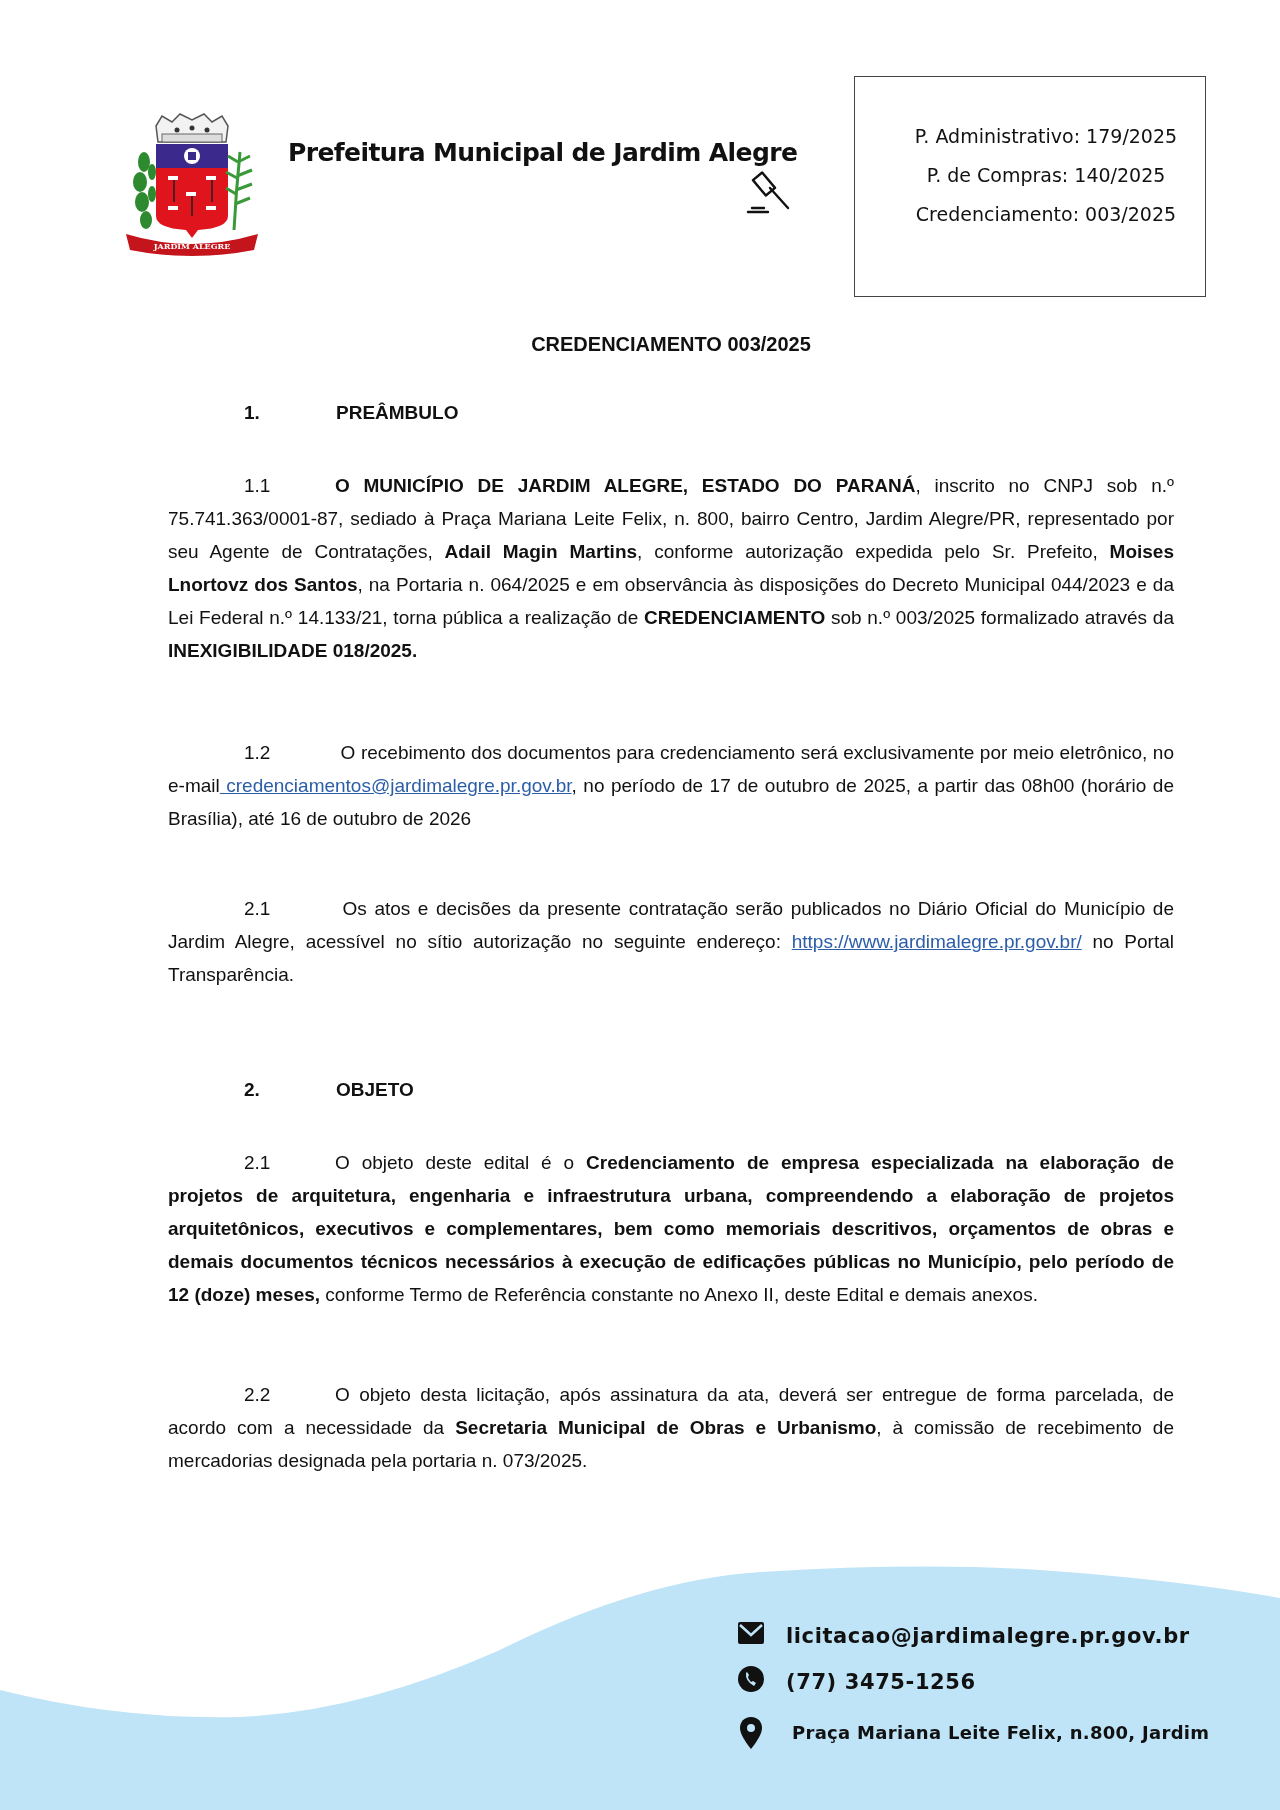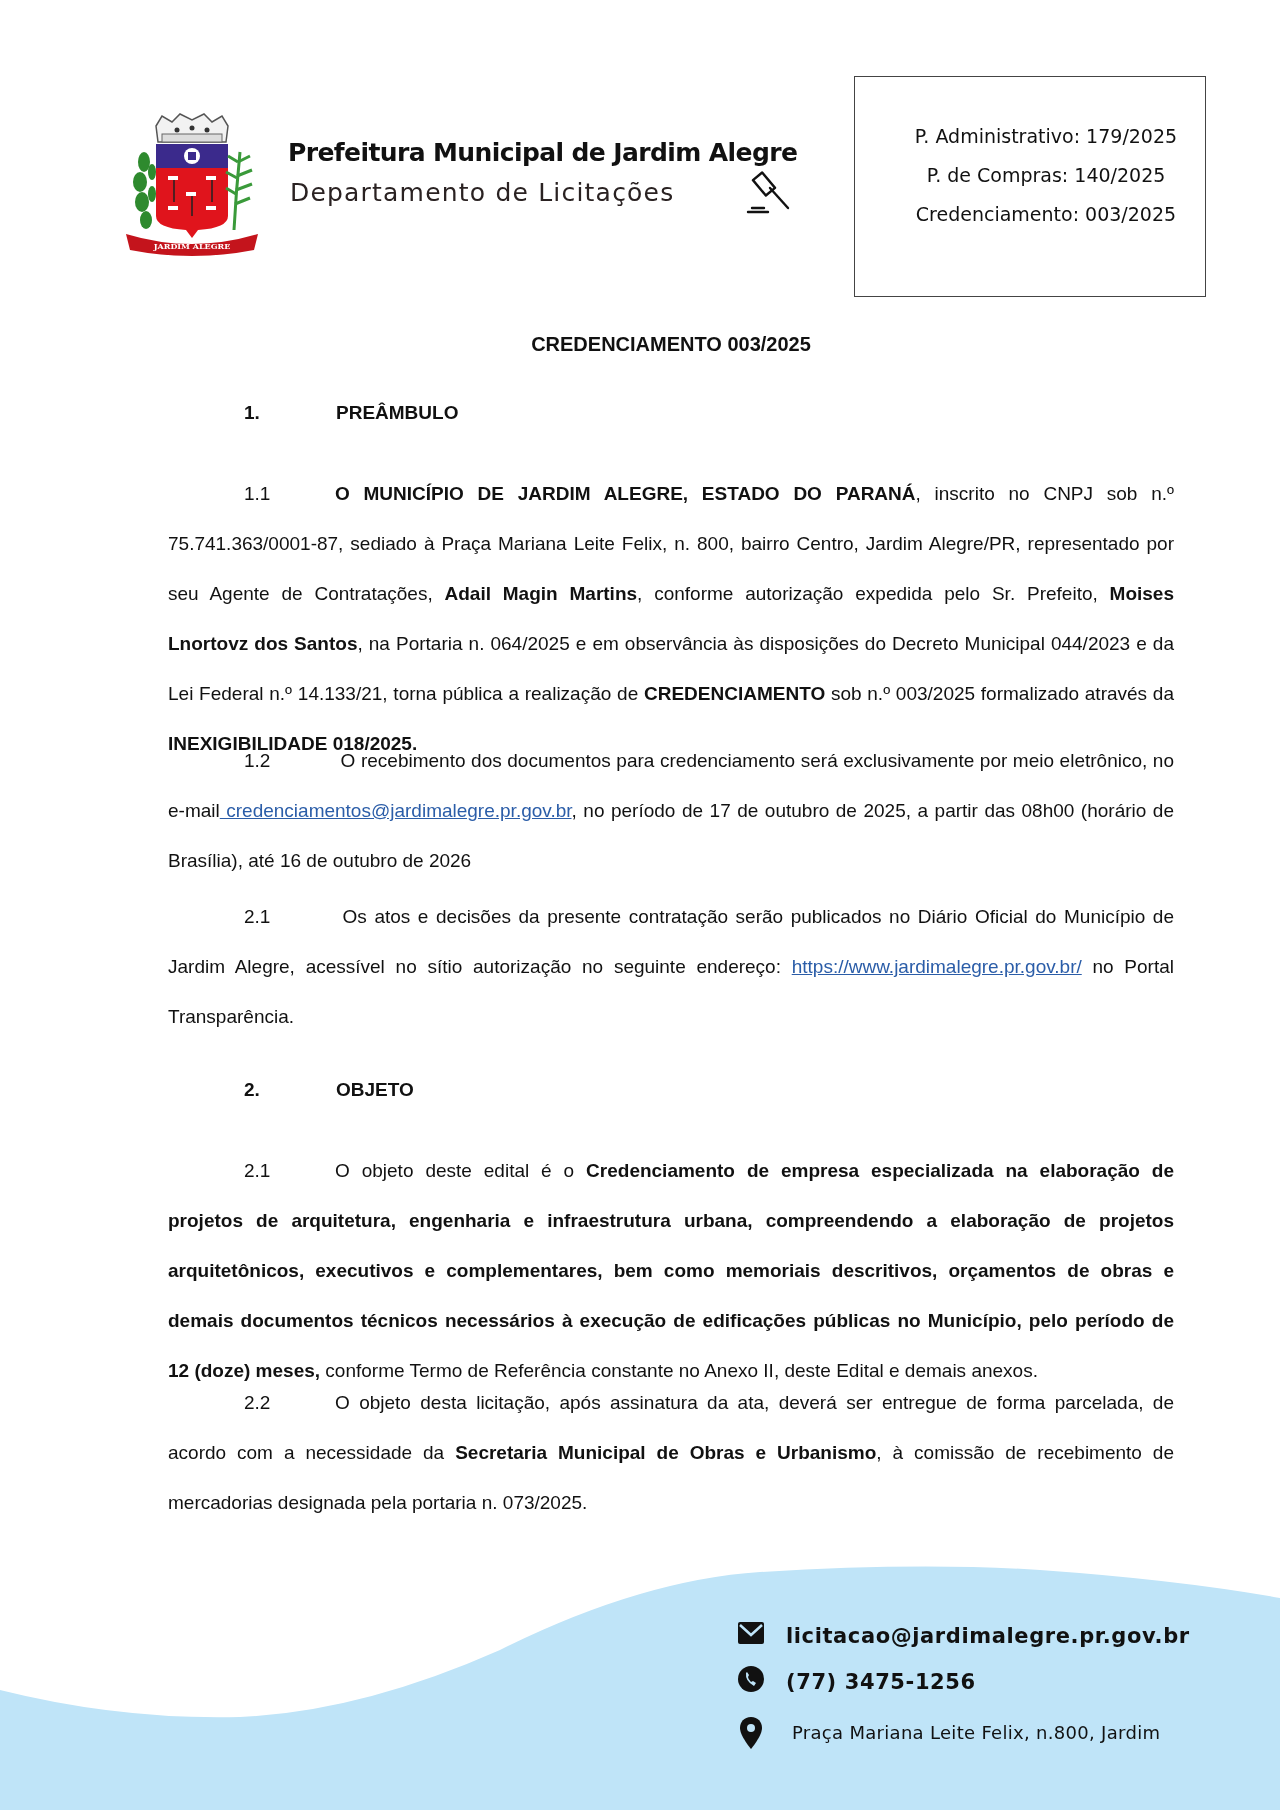--- a/index.html
+++ b/index.html
@@ -14,30 +14,30 @@
 
   .ref-box { position: absolute; left: 854px; top: 76px; width: 352px; height: 221px; border: 1.5px solid #444; }
   .ref-box .line { position: absolute; left: 16px; width: 100%; text-align: center; font-family: "DejaVu Sans", sans-serif; font-size: 19px; color: #111; }
 
   .doc-title { position: absolute; left: 0; width: 1342px; top: 333px; text-align: center; font-weight: bold; font-size: 20px; }
 
   .sec-head { position: absolute; font-weight: bold; font-size: 19px; }
   .sec-num { position: absolute; left: 244px; }
   .sec-label { position: absolute; left: 336px; }
 
-  .para { position: absolute; left: 168px; width: 1006px; font-size: 19px; line-height: 50px; text-align: justify; color: #111; }
+  .para { position: absolute; left: 168px; width: 1006px; font-size: 19px; line-height: 33px; text-align: justify; color: #111; }
   .para .num { display: inline-block; width: 167px; padding-left: 76px; }
   .para b { font-weight: bold; }
   .para a { color: #2b5da8; text-decoration: underline; }
 
   .footer-wave { position: absolute; left: 0; top: 1540px; width: 1280px; height: 270px; }
   .contact { position: absolute; left: 736px; display: flex; align-items: flex-end; font-family: "DejaVu Sans", sans-serif; font-weight: bold; color: #111; }
   .contact .ic { width: 30px; height: 30px; margin-right: 20px; display: flex; align-items: center; justify-content: center; }
   .contact .txt { font-size: 21px; letter-spacing: 0.6px; }
-  .addr { position: absolute; left: 792px; font-family: "DejaVu Sans", sans-serif; font-weight: normal; font-size: 18px; line-height: 39px; color: #111; letter-spacing: 0.3px; }
+  .addr { position: absolute; left: 792px; font-family: "DejaVu Sans", sans-serif; font-weight: bold; font-size: 18px; line-height: 39px; color: #111; letter-spacing: 0.3px; }
 </style>
 </head>
 <body>
 
 <div class="header">
   <svg class="crest" viewBox="0 0 140 148">
 
     <path d="M34 14 L40 4 L50 10 L58 2 L70 8 L82 2 L90 10 L100 4 L106 14 L104 30 L36 30 Z" fill="#f2f2f2" stroke="#555" stroke-width="1.5"></path>
     <rect x="40" y="22" width="60" height="8" fill="#ddd" stroke="#666" stroke-width="1"></rect>
     <circle cx="55" cy="18" r="2.5" fill="#333"></circle>
@@ -73,21 +73,20 @@
     <g stroke="#3a9a3a" stroke-width="3" fill="none">
       <path d="M118 40 Q114 80 112 118"></path>
       <path d="M116 50 L128 44 M115 64 L130 58 M114 78 L130 72 M113 92 L128 86 M116 50 L106 44 M115 66 L104 60 M114 82 L104 76"></path>
     </g>
 
     <path d="M4 122 Q70 142 136 122 L132 138 Q70 150 8 138 Z" fill="#c4141c"></path>
     <text x="70" y="137" text-anchor="middle" font-family="DejaVu Serif, serif" font-size="8" fill="#fff" font-weight="bold">JARDIM ALEGRE</text>
   </svg>
 
   <div class="brand-title">Prefeitura Municipal de Jardim Alegre</div>
-  <div class="brand-sub">Departamento de Licitações</div>
 
   <svg class="gavel" viewBox="0 0 48 48">
     <g fill="none" stroke="#111" stroke-width="2.4" stroke-linejoin="round" stroke-linecap="round">
       <rect x="12" y="6" width="12" height="20" transform="rotate(-40 18 16)"></rect>
       <line x1="24" y1="20" x2="42" y2="40"></line>
       <line x1="2" y1="44" x2="22" y2="44"></line>
       <line x1="6" y1="40" x2="18" y2="40"></line>
     </g>
   </svg>
 

